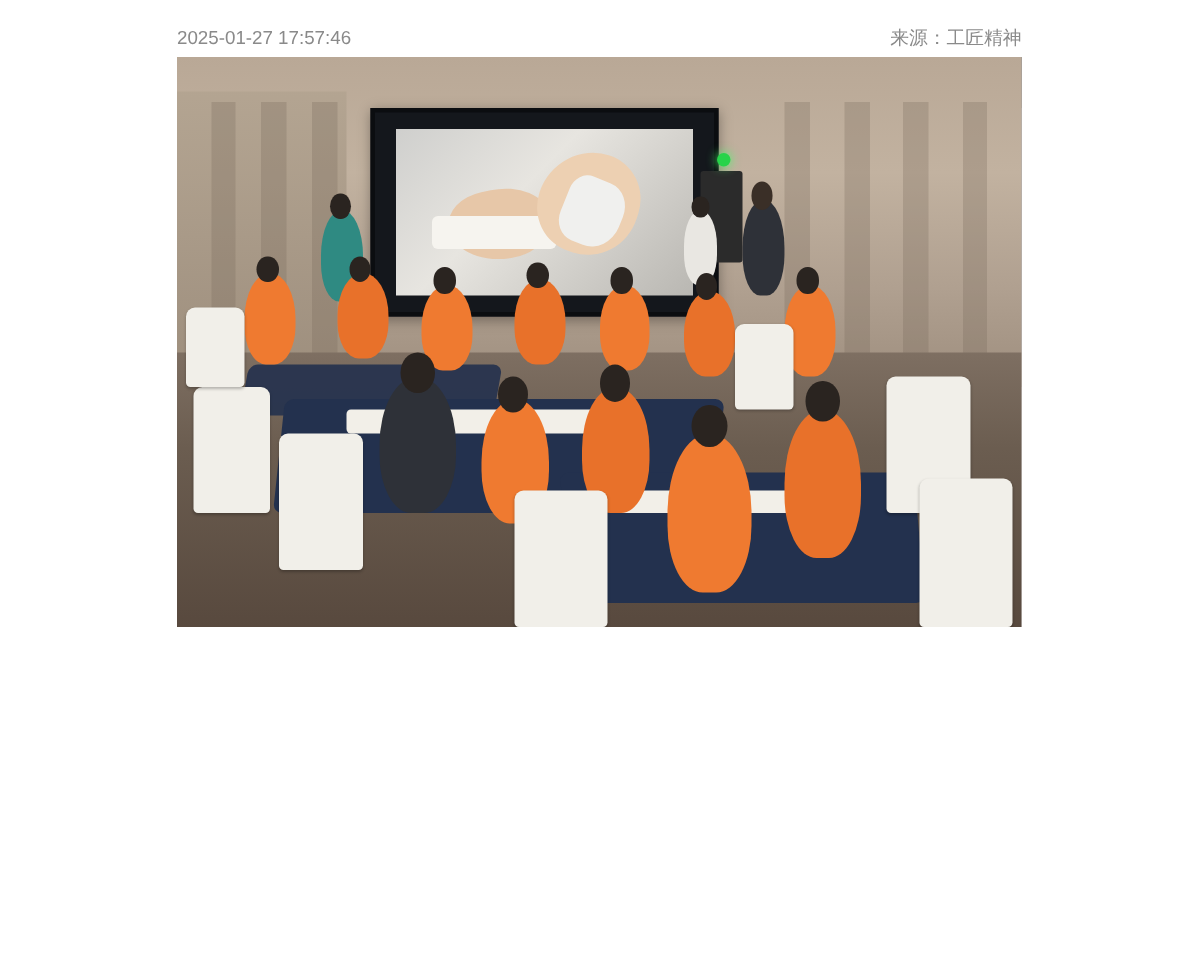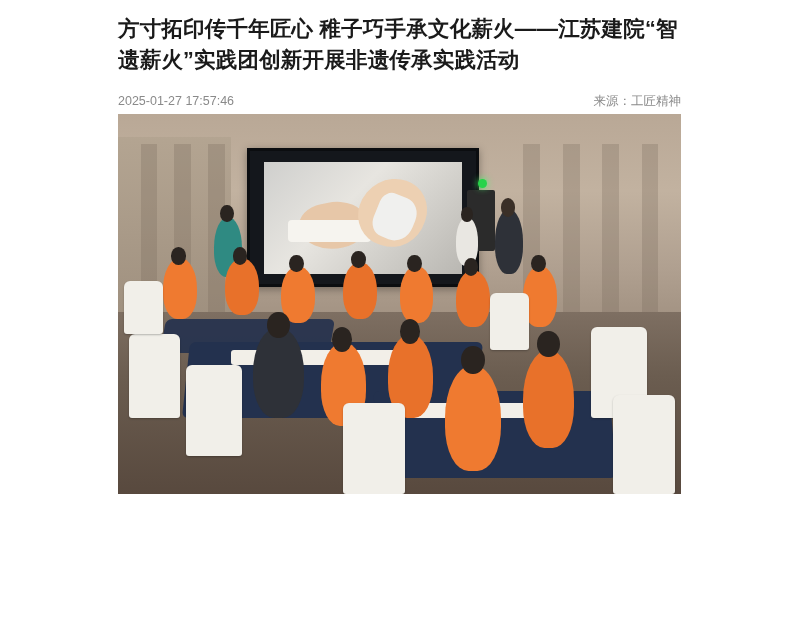--- a/index.html
+++ b/index.html
@@ -168,21 +168,20 @@
     border-radius: 50%;
   }
   .head-l { background: #3a2f27; }
 </style>
 </head>
 <body>
 
 <div class="page">
   <div class="article">
 
-    <h1 class="headline">方寸拓印传千年匠心 稚子巧手承文化薪火——江苏建院“智遗薪火”实践团创新开展非遗传承实践活动</h1>
 
     <div class="meta-row">
       <div class="meta-second">
         <span class="meta-date">2025-01-27 17:57:46</span>
         <span>
           <span class="meta-source">来源：</span><span class="meta-source">工匠精神</span>
         </span>
       </div>
     </div>
 

